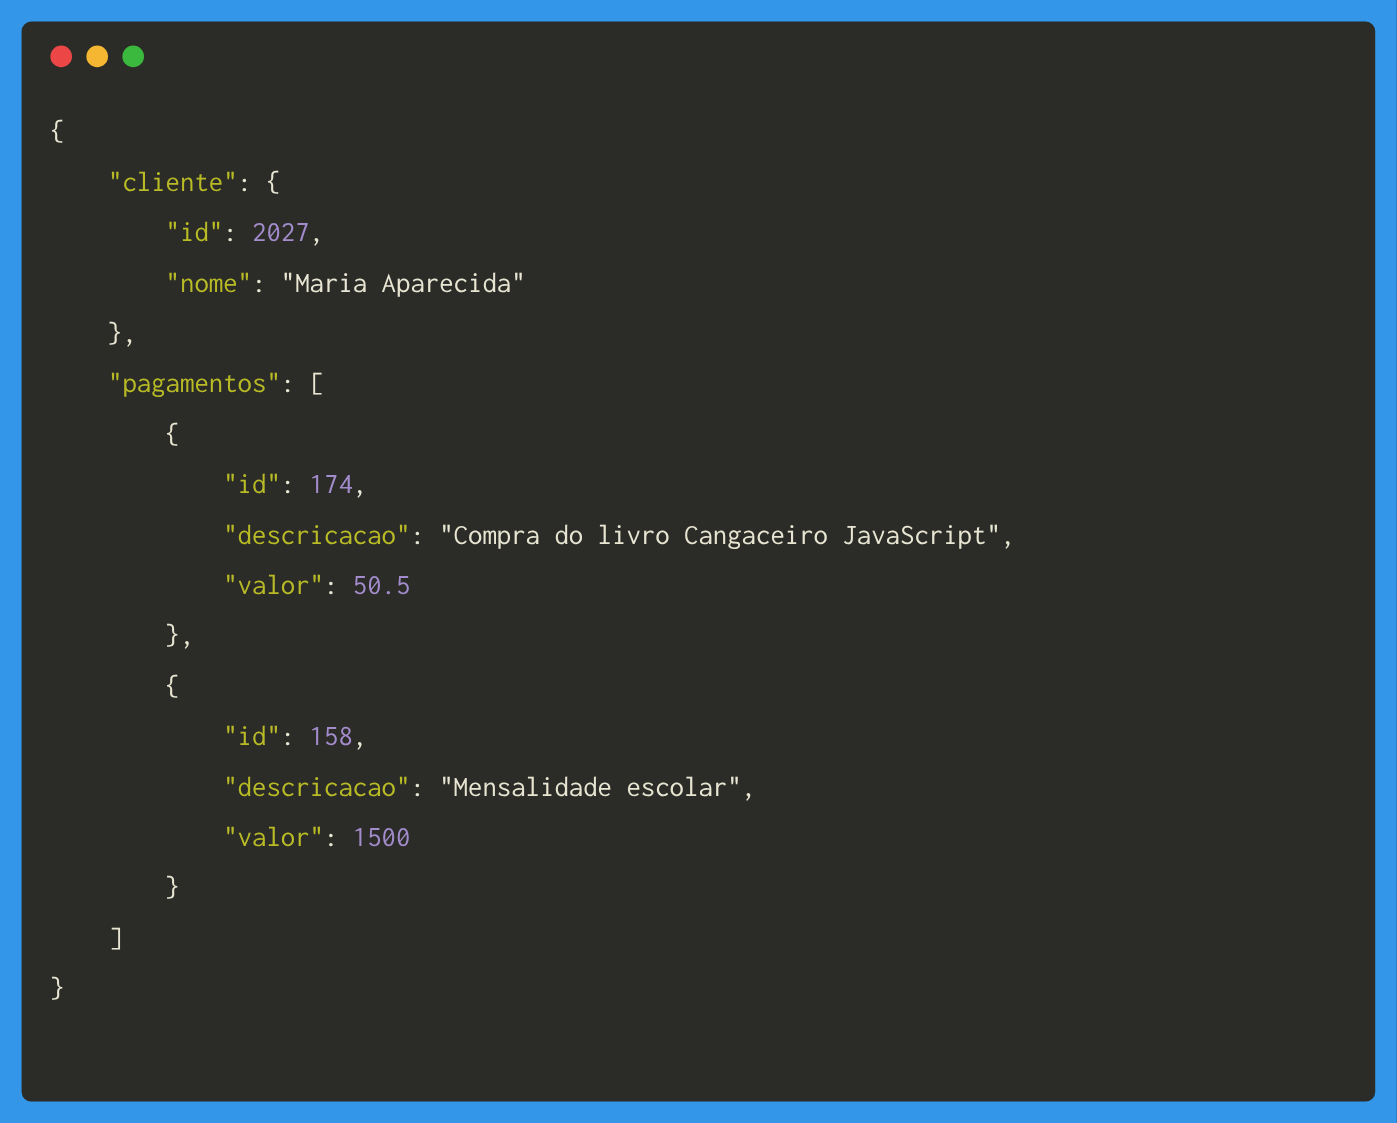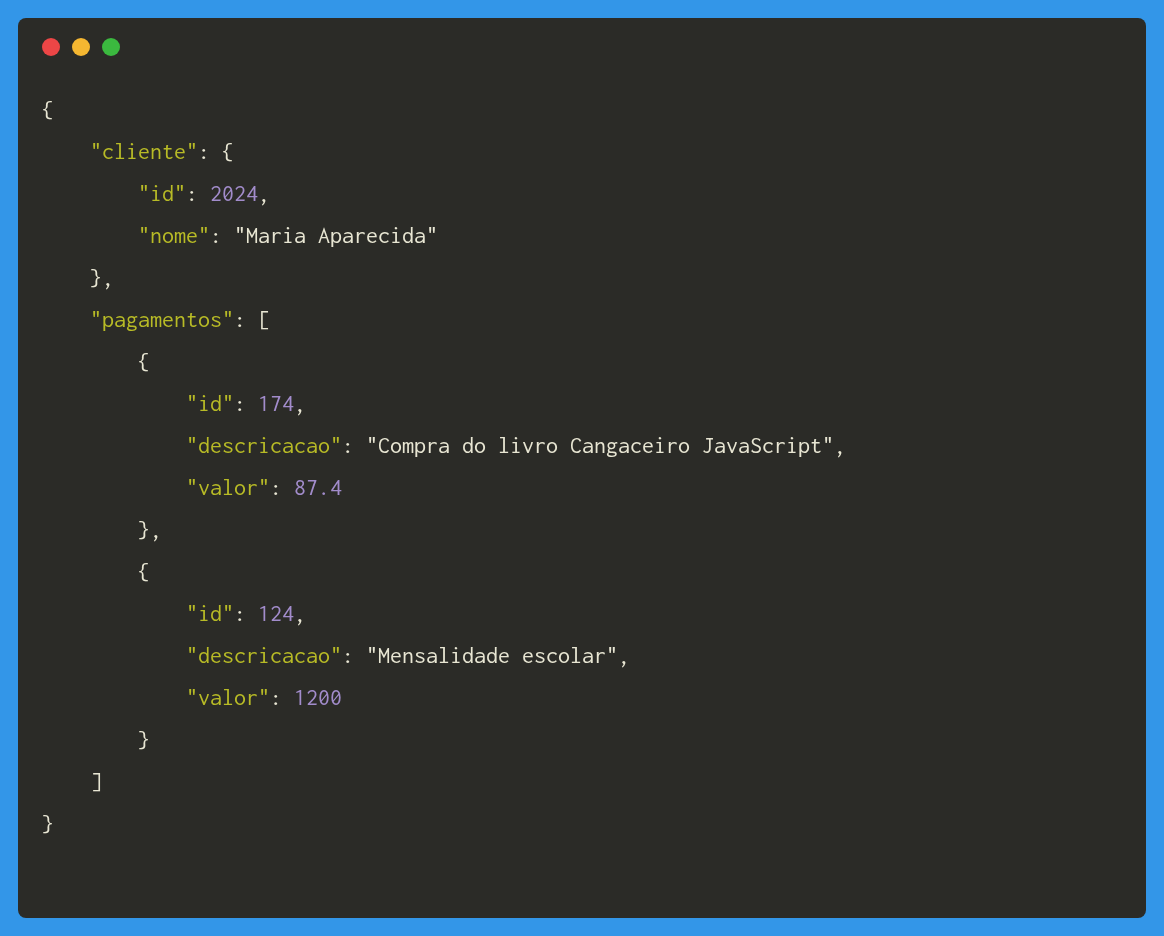--- a/index.html
+++ b/index.html
@@ -54,30 +54,30 @@
 
 <div class="window">
   <div class="titlebar">
     <span class="dot dot-red"></span>
     <span class="dot dot-yellow"></span>
     <span class="dot dot-green"></span>
   </div>
   <div class="code-area">
     <div class="line"><span class="punct">{</span></div>
     <div class="line"><span>    </span><span class="key">"cliente"</span><span class="punct">: </span><span class="punct">{</span></div>
-    <div class="line"><span>        </span><span class="key">"id"</span><span class="punct">: </span><span class="number">2024</span><span class="punct">,</span></div>
+    <div class="line"><span>        </span><span class="key">"id"</span><span class="punct">: </span><span class="number">2027</span><span class="punct">,</span></div>
     <div class="line"><span>        </span><span class="key">"nome"</span><span class="punct">: </span><span class="string">"Maria Aparecida"</span></div>
     <div class="line"><span>    </span><span class="punct">},</span></div>
     <div class="line"><span>    </span><span class="key">"pagamentos"</span><span class="punct">: </span><span class="punct">[</span></div>
     <div class="line"><span>        </span><span class="punct">{</span></div>
     <div class="line"><span>            </span><span class="key">"id"</span><span class="punct">: </span><span class="number">174</span><span class="punct">,</span></div>
     <div class="line"><span>            </span><span class="key">"descricacao"</span><span class="punct">: </span><span class="string">"Compra do livro Cangaceiro JavaScript"</span><span class="punct">,</span></div>
-    <div class="line"><span>            </span><span class="key">"valor"</span><span class="punct">: </span><span class="number">87.4</span></div>
+    <div class="line"><span>            </span><span class="key">"valor"</span><span class="punct">: </span><span class="number">50.5</span></div>
     <div class="line"><span>        </span><span class="punct">},</span></div>
     <div class="line"><span>        </span><span class="punct">{</span></div>
-    <div class="line"><span>            </span><span class="key">"id"</span><span class="punct">: </span><span class="number">124</span><span class="punct">,</span></div>
+    <div class="line"><span>            </span><span class="key">"id"</span><span class="punct">: </span><span class="number">158</span><span class="punct">,</span></div>
     <div class="line"><span>            </span><span class="key">"descricacao"</span><span class="punct">: </span><span class="string">"Mensalidade escolar"</span><span class="punct">,</span></div>
-    <div class="line"><span>            </span><span class="key">"valor"</span><span class="punct">: </span><span class="number">1200</span></div>
+    <div class="line"><span>            </span><span class="key">"valor"</span><span class="punct">: </span><span class="number">1500</span></div>
     <div class="line"><span>        </span><span class="punct">}</span></div>
     <div class="line"><span>    </span><span class="punct">]</span></div>
     <div class="line"><span class="punct">}</span></div>
   </div>
 </div>
 
 </body></html>

